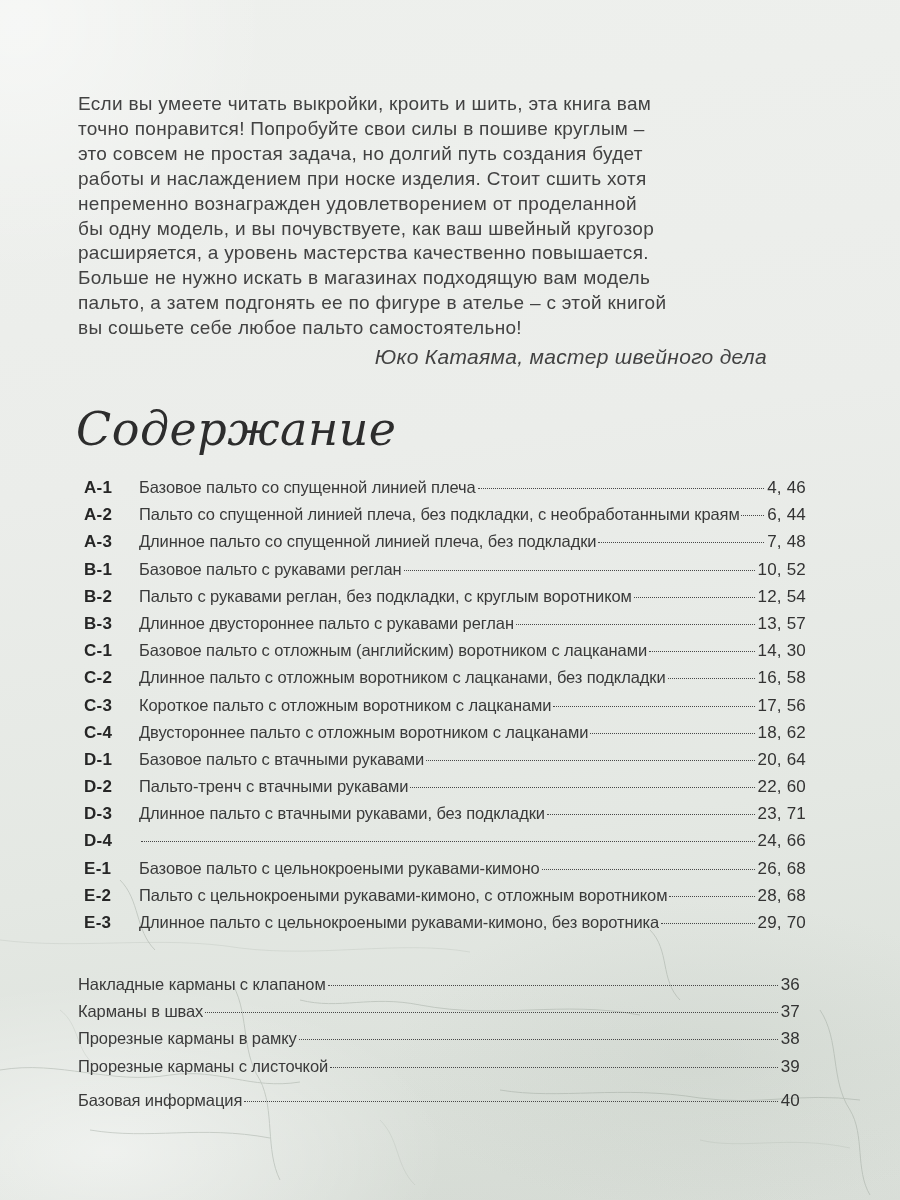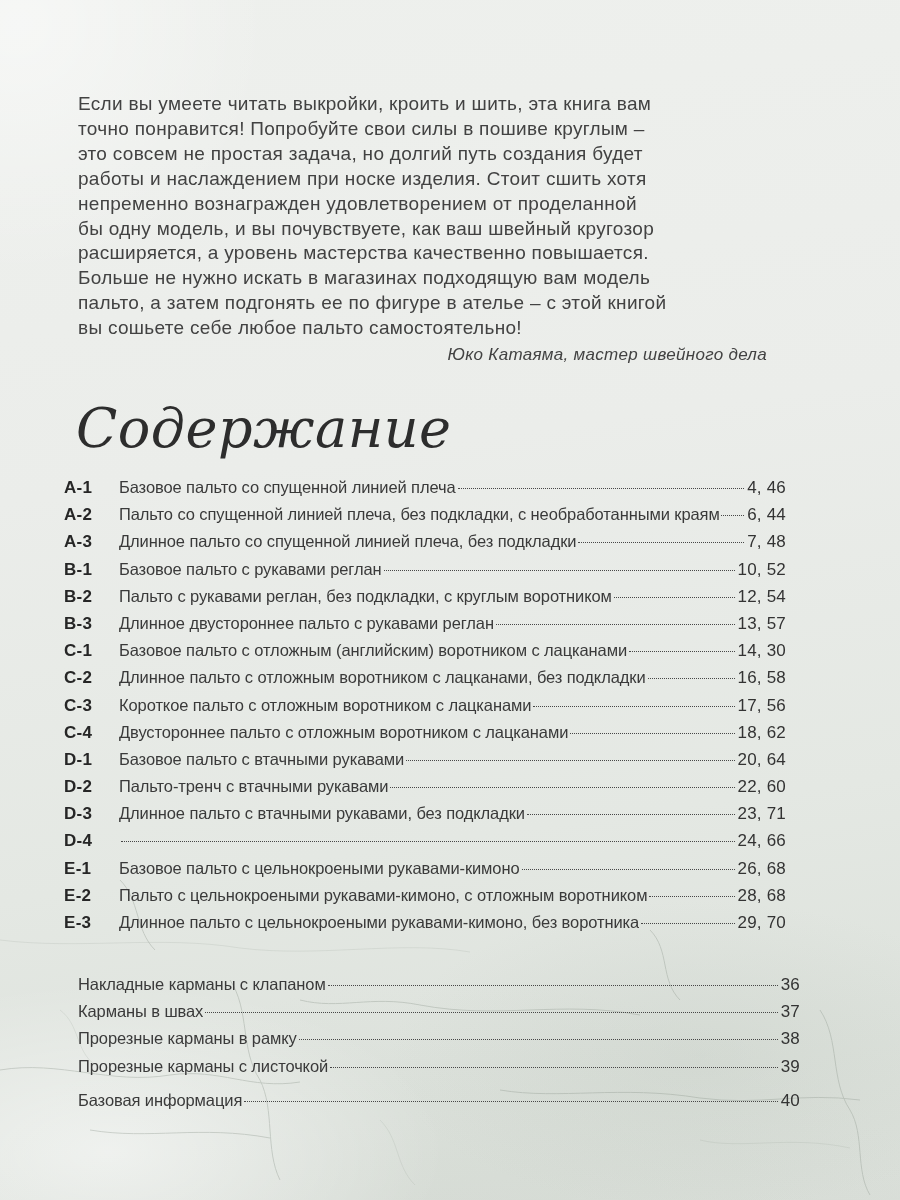--- a/index.html
+++ b/index.html
@@ -22,31 +22,31 @@
   .content{position:absolute;left:0;top:0;width:900px;height:1200px;}
 
   .intro{
     position:absolute;left:78px;top:92px;width:700px;
     font-size:19px;line-height:24.9px;letter-spacing:0.3px;color:#424242;
   }
   .intro-line{white-space:nowrap;}
 
   .attribution{
     position:absolute;right:133px;top:345px;
-    font-size:17px;font-style:italic;letter-spacing:0.3px;color:#424242;
+    font-size:21px;font-style:italic;letter-spacing:0.3px;color:#424242;
     white-space:nowrap;
   }
 
   .toc-title{
     position:absolute;left:76px;top:394px;
     font-family:"DejaVu Serif", serif;font-style:italic;
-    font-size:54px;line-height:70px;color:#2d2d2d;letter-spacing:0.5px;
-  }
-
-  .toc-list{position:absolute;left:64px;top:474px;width:722px;}
+    font-size:46px;line-height:70px;color:#2d2d2d;letter-spacing:0.5px;
+  }
+
+  .toc-list{position:absolute;left:84px;top:474px;width:722px;}
   .toc-row{display:flex;align-items:baseline;height:27.2px;}
   .toc-row > span{line-height:27.2px;}
   .toc-code{flex:none;width:55px;font-weight:bold;font-size:17px;color:#262626;letter-spacing:0.3px;}
   .toc-desc{flex:none;font-size:16.5px;color:#3a3a3a;white-space:nowrap;letter-spacing:-0.1px;max-width:600px;overflow:hidden;}
   .dot-leader{flex:1;min-width:8px;border-bottom:1.6px dotted #474747;position:relative;top:-4px;margin:0 3px 0 2px;}
   .toc-pages{flex:none;font-size:17px;color:#333;white-space:nowrap;letter-spacing:0.2px;}
 
   .toc-simple{position:absolute;left:78px;top:963px;width:722px;padding-top:8px;}
   .toc-simple .toc-row:last-child{margin-top:7px;}
 </style>

